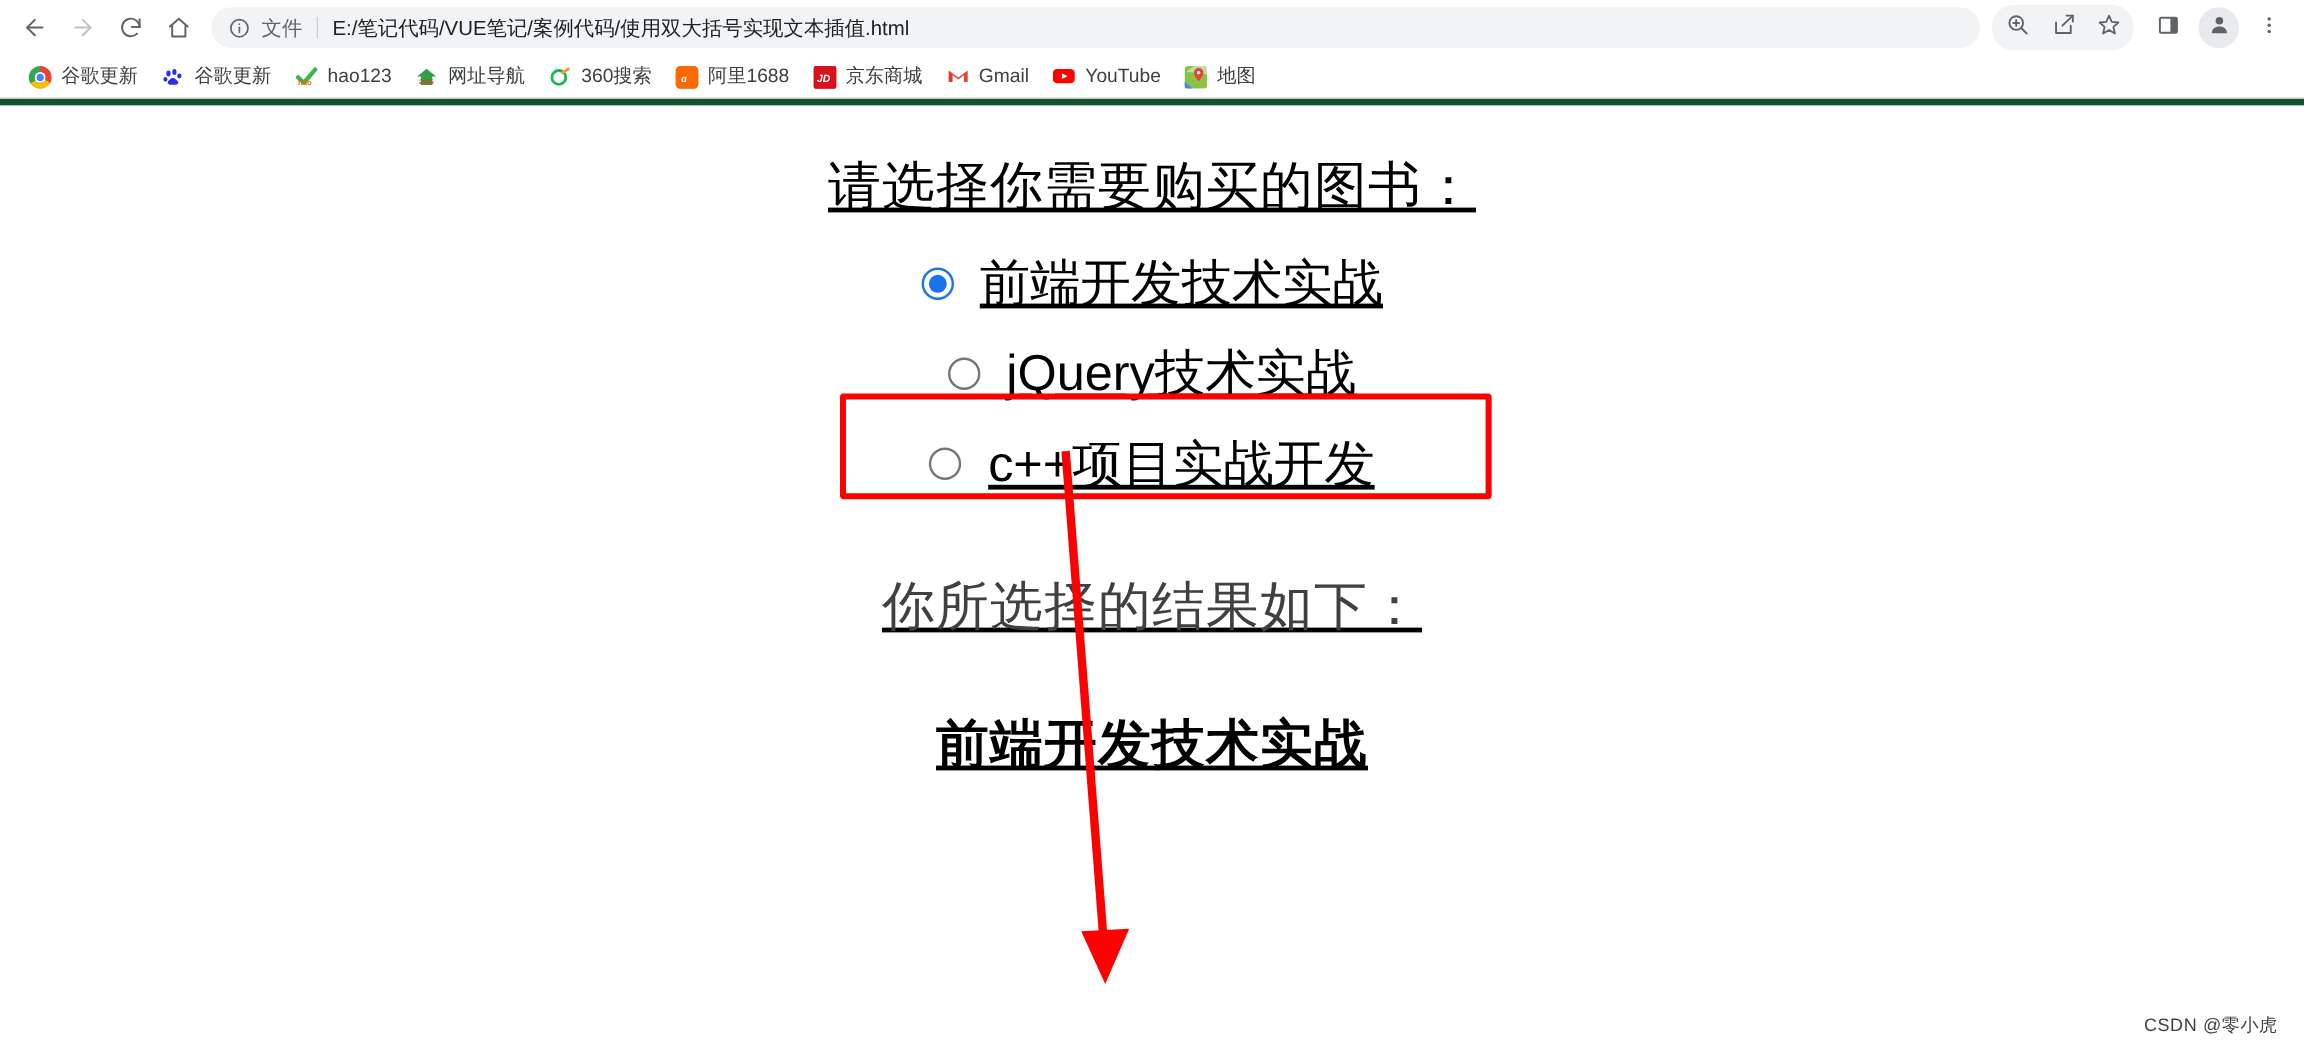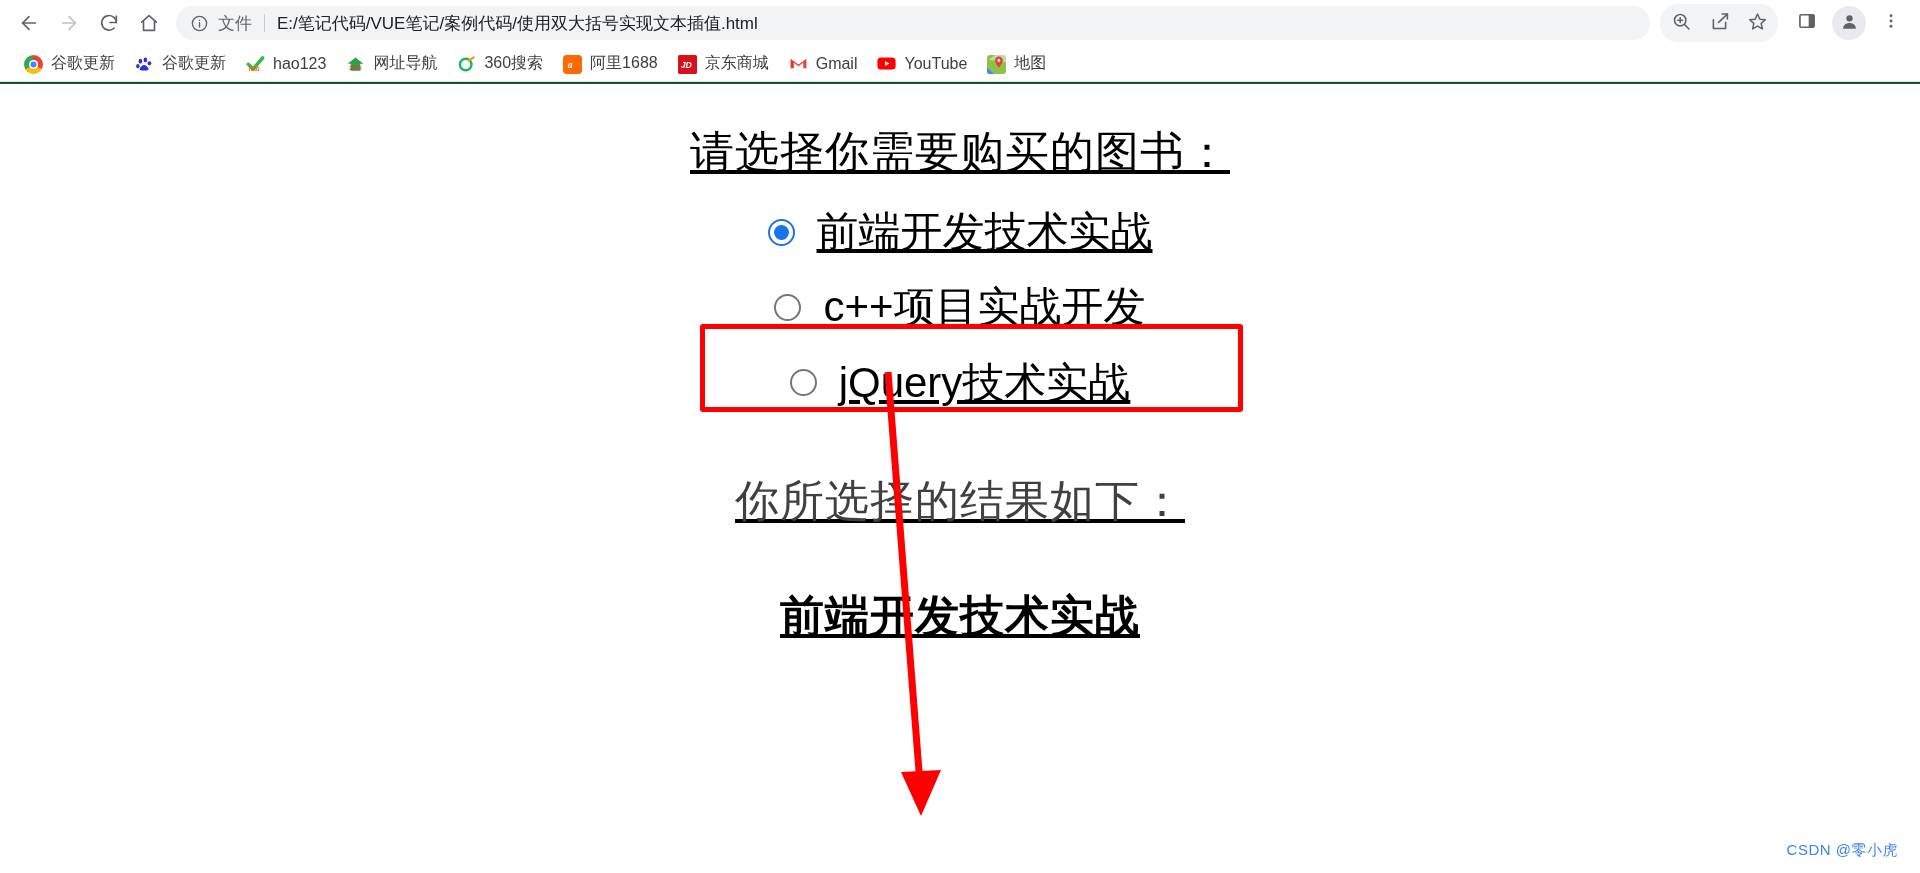--- a/index.html
+++ b/index.html
@@ -8,21 +8,21 @@
     width: 1920px; height: 873px;
     overflow: hidden;
     background: #ffffff;
     font-family: "Liberation Sans", "DejaVu Sans", sans-serif;
   }
 
   
   .browser-chrome {
     width: 100%;
     background: #ffffff;
-    border-bottom: 2px solid #14532d;
+    border-bottom: 6px solid #14532d;
   }
 
   .toolbar {
     height: 46px;
     display: flex;
     align-items: center;
     padding: 0 10px;
     gap: 2px;
   }
 
@@ -234,21 +234,21 @@
     left: 0; top: 0;
     width: 1920px; height: 790px;
     pointer-events: none;
   }
 
   .watermark {
     position: absolute;
     right: 22px;
     bottom: 14px;
     font-size: 15px;
-    color: #3b82f6;
+    color: #404040;
     letter-spacing: 0.5px;
   }
 </style>
 </head>
 <body>
 
 <div class="browser-chrome">
 
   <div class="toolbar">
 
@@ -474,26 +474,26 @@
 
     <div class="options">
 
       <label class="opt-row">
         <span class="radio checked"></span>
         <span class="opt-label">前端开发技术实战</span>
       </label>
 
       <label class="opt-row">
         <span class="radio"></span>
-        <span class="opt-label">c++项目实战开发</span>
+        <span class="opt-label">jQuery技术实战</span>
       </label>
 
       <label class="opt-row">
         <span class="radio"></span>
-        <span class="opt-label">jQuery技术实战</span>
+        <span class="opt-label">c++项目实战开发</span>
       </label>
 
     </div>
 
     <div class="result-title">你所选择的结果如下：</div>
     <div class="result-value">前端开发技术实战</div>
   </div>
 
   <div class="highlight-box"></div>
 

